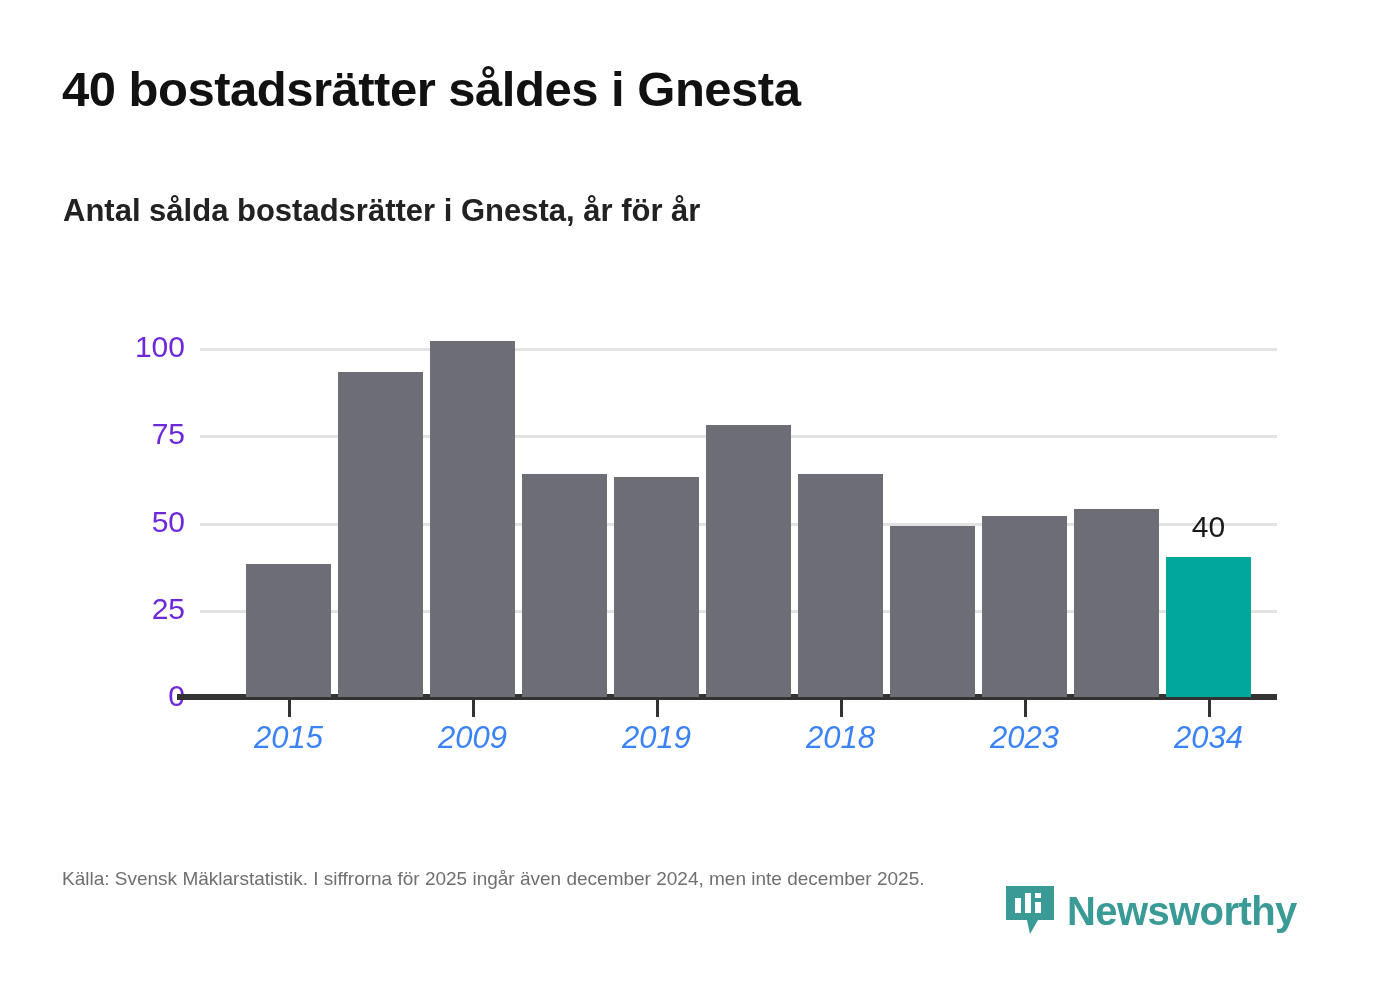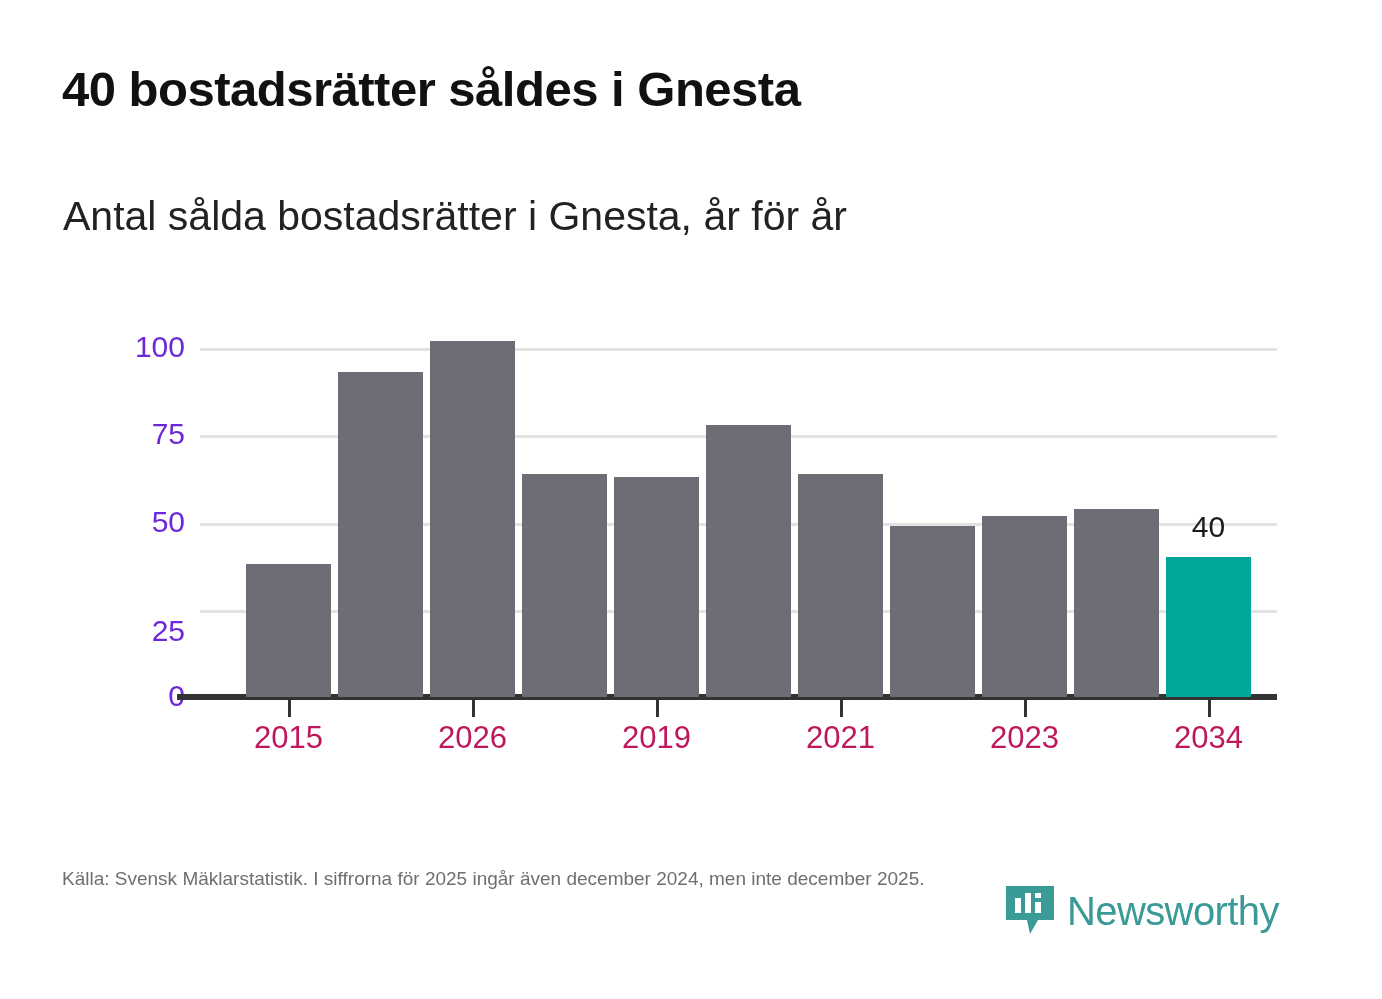--- a/index.html
+++ b/index.html
@@ -31,22 +31,22 @@
     font-weight: bold;
     letter-spacing: -0.5px;
     color: #111111;
     line-height: 1.12;
     white-space: nowrap;
   }
   .subtitle {
     position: absolute;
     left: 63px;
     top: 192px;
-    font-size: 41px;
-    font-weight: normal;
+    font-size: 31px;
+    font-weight: bold;
     color: #222222;
     line-height: 1.2;
     white-space: nowrap;
   }
 
   
   .chart {
     position: absolute;
     left: 0;
     top: 0;
@@ -110,24 +110,25 @@
     width: 3px;
     height: 17px;
     background: #333333;
   }
   .xlabel {
     position: absolute;
     top: 722px;
     width: 140px;
     margin-left: -70px;
     font-size: 31px;
-    color: #be185d;
+    color: #3b82f6;
     text-align: center;
     white-space: nowrap;
     line-height: 1;
+    font-style: italic;
   }
 
   
   .footer {
     position: absolute;
     left: 62px;
     top: 866px;
     width: 1180px;
     font-size: 19px;
     color: #6f6f6f;
@@ -141,21 +142,21 @@
     align-items: center;
     gap: 11px;
   }
   .logo-mark {
     width: 52px;
     height: 54px;
     display: block;
   }
   .logo-text {
     font-size: 40px;
-    font-weight: normal;
+    font-weight: bold;
     color: #3a9a96;
     letter-spacing: -0.6px;
     line-height: 1;
     white-space: nowrap;
   }
 </style>
 </head>
 <body>
 
 <div class="page">
@@ -166,21 +167,21 @@
   <div class="chart">
 
     <div id="gridlines">
         <div class="gridline" style="left: 200px; top: 609.75px; width: 1077px;"></div>
         <div class="gridline" style="left: 200px; top: 522.5px; width: 1077px;"></div>
         <div class="gridline" style="left: 200px; top: 435.25px; width: 1077px;"></div>
         <div class="gridline" style="left: 200px; top: 348px; width: 1077px;"></div>
       </div>
     <div id="ylabels">
         <div class="ylabel" style="top: 681px;">0</div>
-        <div class="ylabel" style="top: 593.75px; margin-top: 22px;">25</div>
+        <div class="ylabel" style="top: 593.75px;">25</div>
         <div class="ylabel" style="top: 506.5px;">50</div>
         <div class="ylabel" style="top: 419.25px; margin-left: 48px;">75</div>
         <div class="ylabel" style="top: 332px;">100</div>
       </div>
 
     <div class="axis-zero"></div>
 
     <div class="bars" id="bars">
         <div class="bar" title="2015: 38" style="left: 246px; width: 85px; height: 132.62px;"></div>
         <div class="bar" title="2016: 93" style="left: 338px; width: 85px; height: 324.57px;"></div>
@@ -199,23 +200,23 @@
     <div id="xticks">
         <div class="xtick" style="left: 287.5px;"></div>
         <div class="xtick" style="left: 471.5px;"></div>
         <div class="xtick" style="left: 655.5px;"></div>
         <div class="xtick" style="left: 839.5px;"></div>
         <div class="xtick" style="left: 1023.5px;"></div>
         <div class="xtick" style="left: 1207.5px;"></div>
       </div>
     <div id="xlabels">
         <div class="xlabel" style="left: 288.5px;">2015</div>
-        <div class="xlabel" style="left: 472.5px;">2026</div>
+        <div class="xlabel" style="left: 472.5px;">2009</div>
         <div class="xlabel" style="left: 656.5px;">2019</div>
-        <div class="xlabel" style="left: 840.5px;">2021</div>
+        <div class="xlabel" style="left: 840.5px;">2018</div>
         <div class="xlabel" style="left: 1024.5px;">2023</div>
         <div class="xlabel" style="left: 1208.5px;">2034</div>
       </div>
 
   </div>
 
   <div class="footer">Källa: Svensk Mäklarstatistik. I siffrorna för 2025 ingår även december 2024, men inte december 2025.</div>
 
   <div class="logo">
     <span>

